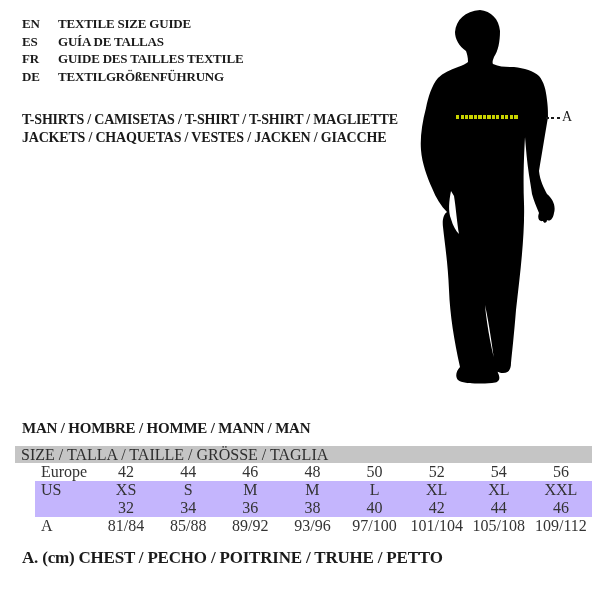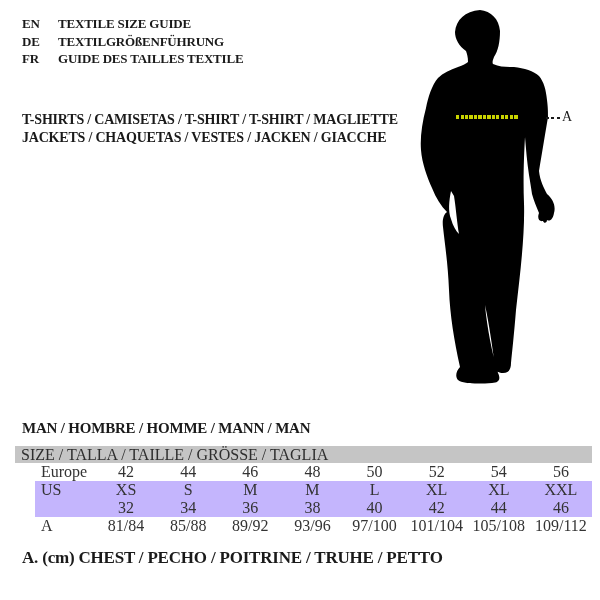--- a/index.html
+++ b/index.html
@@ -41,26 +41,30 @@
 <body>
 
 <div id="canvas">
 
   <div class="lang-block">
     <div class="lang-row">
       <span class="lang-code">EN</span>
       <span>TEXTILE SIZE GUIDE</span>
     </div>
     <div class="lang-row">
-      <span class="lang-code">DE</span>
-      <span>TEXTILGRÖßENFÜHRUNG</span>
+      <span class="lang-code">ES</span>
+      <span>GUÍA DE TALLAS</span>
     </div>
     <div class="lang-row">
       <span class="lang-code">FR</span>
       <span>GUIDE DES TAILLES TEXTILE</span>
+    </div>
+    <div class="lang-row">
+      <span class="lang-code">DE</span>
+      <span>TEXTILGRÖßENFÜHRUNG</span>
     </div>
   </div>
 
   <div class="cat-block">
     <div>T-SHIRTS / CAMISETAS / T-SHIRT / T-SHIRT / MAGLIETTE</div>
     <div>JACKETS / CHAQUETAS / VESTES / JACKEN / GIACCHE</div>
   </div>
 
   <div class="figure">
     <svg width="160" height="395" viewBox="0 0 160 395">

